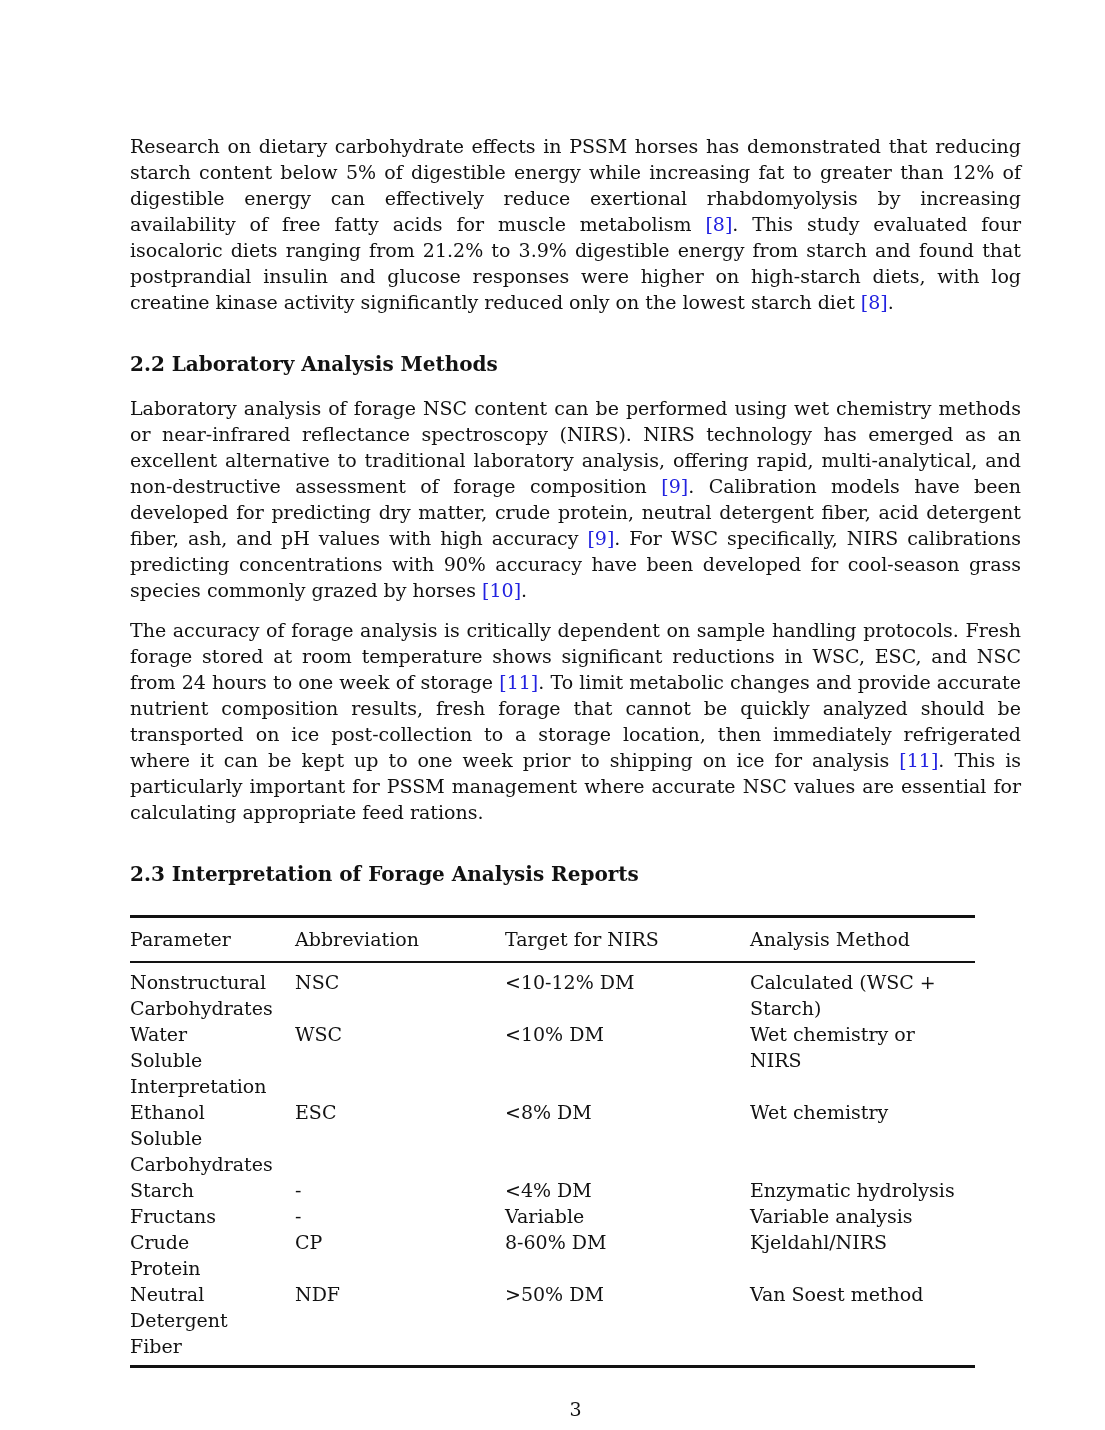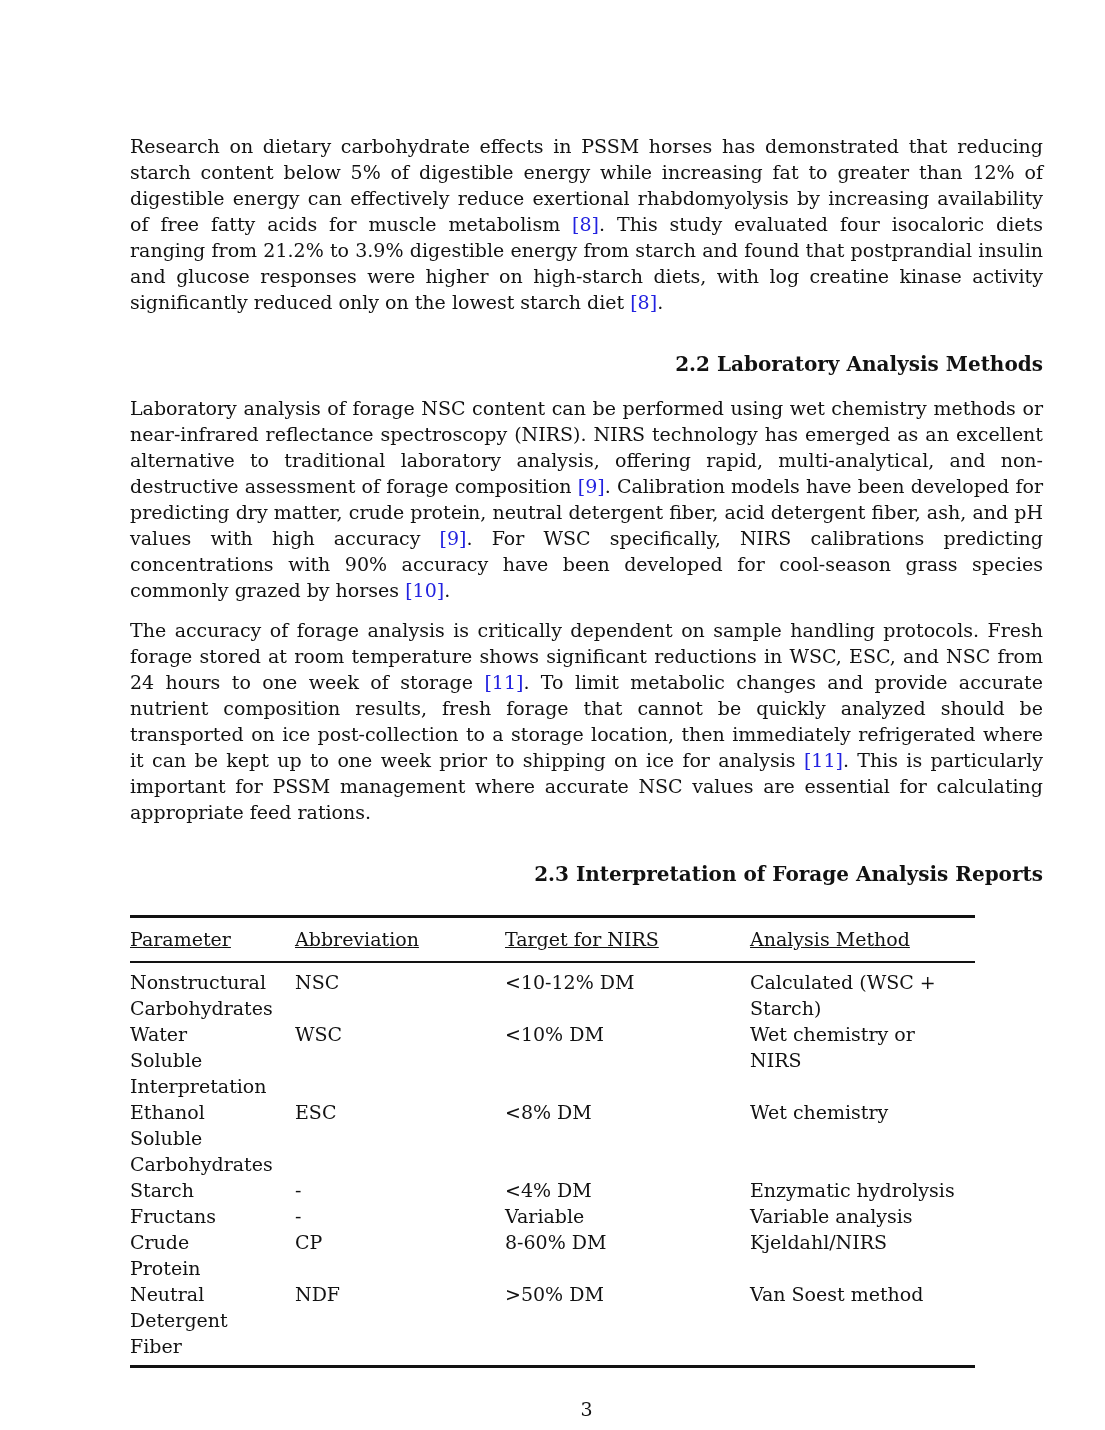--- a/index.html
+++ b/index.html
@@ -11,34 +11,33 @@
     width: 1105px;
     height: 1430px;
     font-family: "DejaVu Serif", "Liberation Serif", serif;
     color: #121212;
     overflow: hidden;
   }
   .page {
     box-sizing: border-box;
     width: 1105px;
     height: 1082px;
-    padding: 133px 62px 0 130px;
+    padding: 133px 84px 0 130px;
   }
   p.body-para {
     font-size: 19px;
     line-height: 26px;
     text-align: justify;
     margin: 0 0 14px 0;
   }
   h2.section-heading {
     font-size: 20px;
     line-height: 26px;
     font-weight: bold;
     margin: 36px 0 18px 0;
-    text-align: right;
   }
   .cite {
     color: #2222e0;
     cursor: pointer;
   }
   table.forage-table {
     width: 845px;
     table-layout: fixed;
     border-collapse: collapse;
     margin-top: 28px;
@@ -46,21 +45,20 @@
     border-bottom: 3px solid #121212;
     font-size: 19px;
     line-height: 26px;
   }
   table.forage-table th {
     text-align: left;
     font-weight: normal;
     vertical-align: top;
     padding: 8px 10px 9px 0;
     border-bottom: 2px solid #121212;
-    text-decoration: underline;
   }
   table.forage-table td {
     vertical-align: top;
     padding: 0 10px 0 0;
     margin-top: 32px;
   }
   table.forage-table tr.first-row td {
     padding-top: 6px;
   }
   table.forage-table tr.last-row td {

